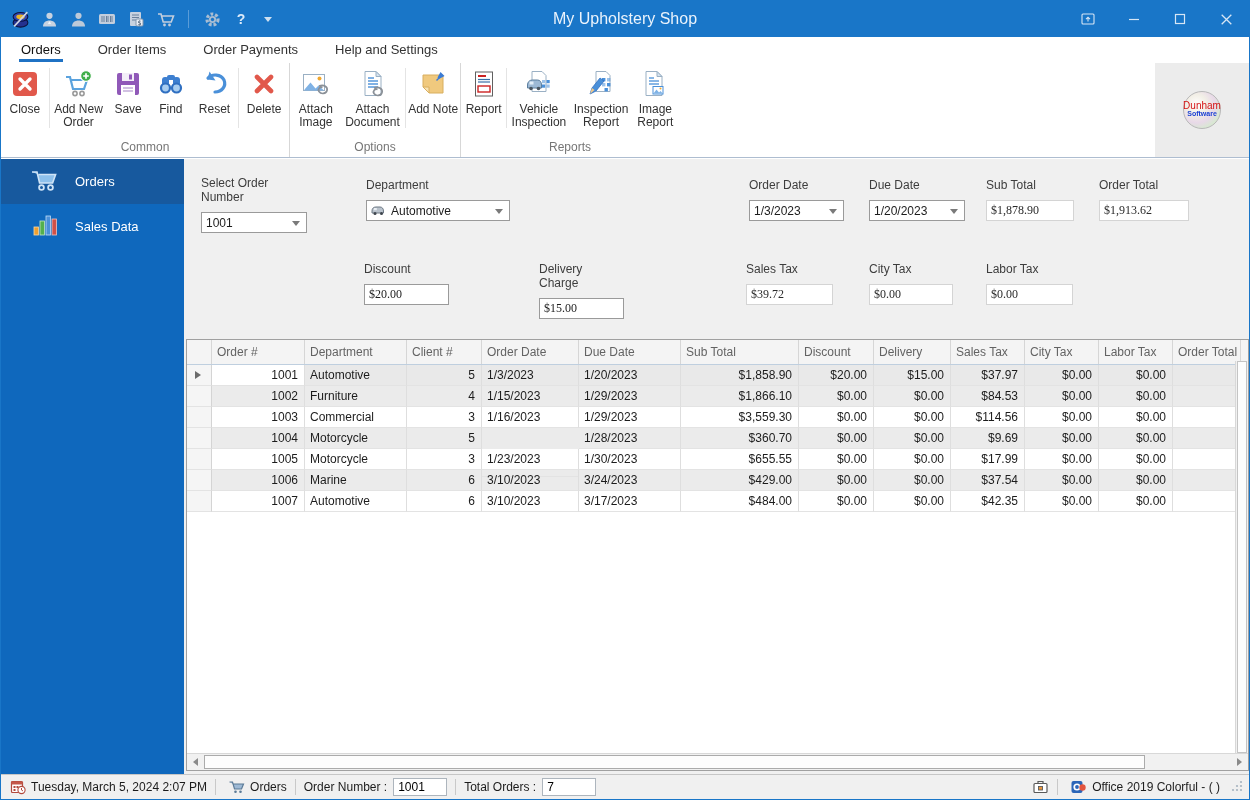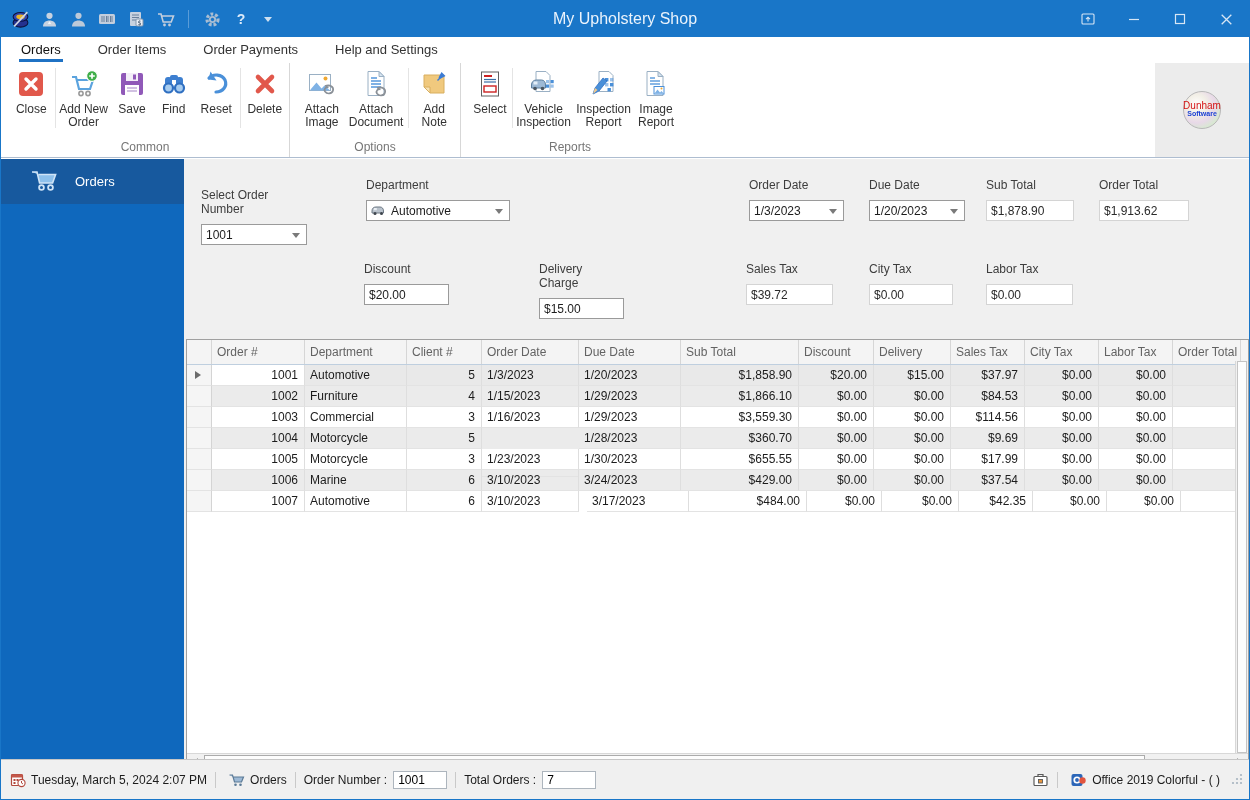--- a/index.html
+++ b/index.html
@@ -21,21 +21,21 @@
   .wc { width:46px; height:36px; display:flex; align-items:center; justify-content:center; }
   
   .tabrow { position:absolute; left:0; top:36px; right:0; height:26px; background:#fff; display:flex; align-items:flex-end; padding-left:18px; gap:33px; }
   .rtab { font-size:13px; color:#333; padding:4px 2px 6px 2px; position:relative; }
   .rtab.active { color:#111; }
   .rtab.active::after { content:""; position:absolute; left:0; right:0; bottom:1px; height:3px; background:#1f72c4; }
   
   .ribbon { position:absolute; left:0; top:62px; right:0; height:95px; background:#fff; border-bottom:1px solid #aebdd0; display:flex; }
   .ribbon-right-panel { position:absolute; right:0; top:0; bottom:0; width:94px; background:#ececec; }
   .rgroup { display:flex; flex-direction:column; height:100%; }
-  .rgroup-buttons { display:flex; flex:1; align-items:stretch; padding:2px 1px 0 8px; }
+  .rgroup-buttons { display:flex; flex:1; align-items:stretch; padding:2px 1px 0 1px; }
   .rgroup-label { height:17px; text-align:center; color:#767676; font-size:12px; line-height:15px; }
   .groupsep { width:1px; background:#d7d7d7; height:100%; }
   .innersep { width:1px; background:#e4e4e4; margin:3px 1px 12px 1px; }
   .rbtn { display:flex; flex-direction:column; align-items:center; padding-top:3px; }
   .ricon { width:32px; height:32px; display:flex; align-items:center; justify-content:center; }
   .rlabel { font-size:12px; line-height:13px; color:#333; text-align:center; margin-top:3px; width:100%; }
   .logo-disc { position:absolute; right:28px; top:28px; width:38px; height:38px; border-radius:50%;
     background:radial-gradient(circle at 35% 35%, #ffffff 0%, #f2efe6 30%, #e8d9e8 55%, #d8e8d2 75%, #e8e2c8 100%);
     border:1px solid #b8b8b8; display:flex; flex-direction:column; align-items:center; justify-content:center; }
   .logo-l1 { color:#d41414; font-weight:normal; font-size:10px; line-height:8px; }
@@ -43,21 +43,21 @@
   
   .body { position:absolute; left:0; top:158px; right:0; bottom:25px; background:#f0f0f0; }
   .sidebar { position:absolute; left:0; top:0; bottom:0; width:183px; background:#0f68bd; }
   .side-item { height:45px; display:flex; align-items:center; padding-left:28px; gap:14px; color:#fff; font-size:13px; }
   .side-item.selected { background:#17599e; }
   .main { position:absolute; left:183px; top:0; right:0; bottom:0; background:#f0f0f0; }
   
   .field { position:absolute; }
   .flabel { color:#3d3d3d; font-size:12px; margin-bottom:8px; }
   .combo, .tbox { height:21px; background:#fff; border:1px solid #9a9a9a; display:flex; align-items:center; padding-left:4px; font-size:12px; color:#1c1c1c; position:relative; width:100%; }
-  .tbox { font-family:Liberation Sans, sans-serif; }
+  .tbox { font-family:Liberation Serif, serif; }
   input.tbox { display:block; padding-left:4px; }
   input.tbox.ro { border-color:#d4d4d4; color:#2a2a2a; }
   .combo .arrow { position:absolute; right:6px; top:8px; width:0; height:0; border-left:4px solid transparent; border-right:4px solid transparent; border-top:5px solid #7a7a7a; }
   .combo .cicon { margin-right:5px; display:flex; }
   
   .grid { position:absolute; left:2px; top:180px; width:1063px; height:432px; border:1px solid #a0a0a0; background:#fff; overflow:hidden; }
   .grid-caption { height:21px; background:#e8e8e8; border-bottom:1px solid #c6c6c6; font-weight:bold; font-size:12px; line-height:20px; padding-left:10px; color:#161616; }
   .grid-header { display:flex; height:25px; background:#f4f4f4; border-bottom:1px solid #bfcfdf; overflow:hidden; }
   .gh { flex:none; font-size:12px; color:#636363; line-height:24px; padding-left:5px; border-right:1px solid #d6d6d6; overflow:hidden; white-space:nowrap; }
   .gh.ind { width:25px; padding:0; }
@@ -74,21 +74,21 @@
   
   .vscroll { position:absolute; top:21px; right:0; bottom:17px; width:13px; background:#f1f1f1; border-left:1px solid #d8d8d8; }
   .vthumb { position:absolute; left:1px; right:1px; top:0; bottom:0; background:#fdfdfd; border:1px solid #c4c4c4; }
   .hscroll { position:absolute; left:0; right:0; bottom:0; height:17px; background:#f1f1f1; border-top:1px solid #d8d8d8; }
   .harrow { position:absolute; top:0; width:17px; height:16px; display:flex; align-items:center; justify-content:center; }
   .harrow.left { left:0; } .harrow.right { right:0; }
   .tri-l { width:0; height:0; border-top:4px solid transparent; border-bottom:4px solid transparent; border-right:5px solid #8a8a8a; }
   .tri-r { width:0; height:0; border-top:4px solid transparent; border-bottom:4px solid transparent; border-left:5px solid #8a8a8a; }
   .hthumb { position:absolute; left:17px; top:1px; height:14px; width:941px; background:#fdfdfd; border:1px solid #ababab; }
   
-  .statusbar { position:absolute; left:0; bottom:0; right:0; height:40px; background:#f0f0f0; border-top:1px solid #c6c6c6; display:flex; align-items:center; padding:0 6px 0 5px; font-size:12px; color:#1c1c1c; }
+  .statusbar { position:absolute; left:0; bottom:0; right:0; height:25px; background:#f0f0f0; border-top:1px solid #c6c6c6; display:flex; align-items:center; padding:0 6px 0 5px; font-size:12px; color:#1c1c1c; }
   .sb-sep { width:1px; height:16px; background:#c9c9c9; margin:0 8px; }
   .sb-box { width:54px; height:18px; background:#fff; border:1px solid #adb5bd; font-size:12px; padding-left:4px; margin-left:6px; font-family:"Liberation Sans", sans-serif; display:block; }
   .sb-right { margin-left:auto; display:flex; align-items:center;justify-content:space-between; }
   .sb-grip { margin-left:10px; }
   .sb-text { margin-left:5px; }
   .sb-icon { display:flex; margin-left:4px; }
 </style>
 </head>
 <body>
 
@@ -325,21 +325,21 @@
         <div class="rbtn" style="width:44px">
           <span class="ricon">
             <svg width="30" height="30" viewBox="0 0 30 30">
                 <rect x="6.5" y="3" width="17" height="24" fill="#fff" stroke="#606060"></rect>
                 <line x1="9" y1="7" x2="17" y2="7" stroke="#cc2222" stroke-width="2"></line>
                 <line x1="9" y1="10.5" x2="21" y2="10.5" stroke="#3a6ea5" stroke-width="1.2"></line>
                 <line x1="9" y1="13" x2="21" y2="13" stroke="#3a6ea5" stroke-width="1.2"></line>
                 <rect x="9" y="17" width="12" height="6" fill="none" stroke="#cc2222" stroke-width="1.4"></rect>
               </svg>
           </span>
-          <span class="rlabel">Select</span>
+          <span class="rlabel">Report</span>
         </div>
         <span class="innersep"></span>
         <div class="rbtn" style="width:62px">
           <span class="ricon">
             <svg width="30" height="30" viewBox="0 0 30 30">
                 <path d="M8 2.5 h10 l4 4 v16 h-14 z" fill="#fff" stroke="#9ab0c4"></path>
                 <g fill="#4a90d9">
                   <rect x="18" y="11" width="3.2" height="3.2" opacity="0.55"></rect>
                   <rect x="22.5" y="11" width="3.2" height="3.2"></rect>
                   <rect x="18" y="15.5" width="3.2" height="3.2"></rect>
@@ -403,25 +403,36 @@
       <div class="side-item selected">
         <span>
           <svg width="32" height="30" viewBox="0 0 32 30">
               <path d="M3 7 h5 l2.6 11 h13 l3 -8.5 h-17" fill="#8ec1ec" stroke="#cfe4f7" stroke-width="1.6"></path>
               <circle cx="12.5" cy="22.5" r="2.4" fill="none" stroke="#cfe4f7" stroke-width="1.8"></circle>
               <circle cx="21.5" cy="22.5" r="2.4" fill="none" stroke="#cfe4f7" stroke-width="1.8"></circle>
             </svg>
         </span>
         <span>Orders</span>
       </div>
+      <div class="side-item">
+        <span>
+          <svg width="32" height="30" viewBox="0 0 32 30">
+              <rect x="5" y="17" width="4.5" height="8" fill="#f0a030" stroke="#f7d9a8" stroke-width="0.8"></rect>
+              <rect x="11" y="11" width="4.5" height="14" fill="#53b04e" stroke="#c6e8c4" stroke-width="0.8"></rect>
+              <rect x="17" y="6" width="4.5" height="19" fill="#4a90d9" stroke="#c2dcf5" stroke-width="0.8"></rect>
+              <rect x="23" y="9" width="4.5" height="16" fill="#d05048" stroke="#f0c2be" stroke-width="0.8"></rect>
+            </svg>
+        </span>
+        <span>Sales Data</span>
+      </div>
     </div>
 
     <div class="main">
 
-      <div class="field" style="left:17px; top:29px; width:106px">
+      <div class="field" style="left:17px; top:17px; width:106px">
         <div class="flabel">Select Order Number</div>
         <div class="combo">
           <span>1001</span>
           <span class="arrow"></span>
         </div>
       </div>
       <div class="field" style="left:182px; top:19px; width:144px">
         <div class="flabel">Department</div>
         <div class="combo">
           <span class="cicon">
@@ -588,21 +599,21 @@
               <div class="gc cell-9 right" style="width: 74px;">$0.00</div>
               <div class="gc cell-10 right" style="width: 74px;">$0.00</div>
               <div class="gc cell-11 right" style="width: 68px;"></div>
             </div>
             <div class="grow">
               <div class="gc ind"></div>
               <div class="gc cell-0 right" style="width: 93px;">1007</div>
               <div class="gc cell-1 left" style="width: 102px;">Automotive</div>
               <div class="gc cell-2 right" style="width: 75px;">6</div>
               <div class="gc cell-3 left" style="width: 97px;">3/10/2023</div>
-              <div class="gc cell-4 left" style="width: 102px; margin-left: 8px;">3/17/2023</div>
+              <div class="gc cell-4 left" style="width: 102px;">3/17/2023</div>
               <div class="gc cell-5 right" style="width: 118px;">$484.00</div>
               <div class="gc cell-6 right" style="width: 75px;">$0.00</div>
               <div class="gc cell-7 right" style="width: 77px;">$0.00</div>
               <div class="gc cell-8 right" style="width: 74px;">$42.35</div>
               <div class="gc cell-9 right" style="width: 74px;">$0.00</div>
               <div class="gc cell-10 right" style="width: 74px;">$0.00</div>
               <div class="gc cell-11 right" style="width: 68px;"></div>
             </div>
           </div>
         <div class="vscroll">

